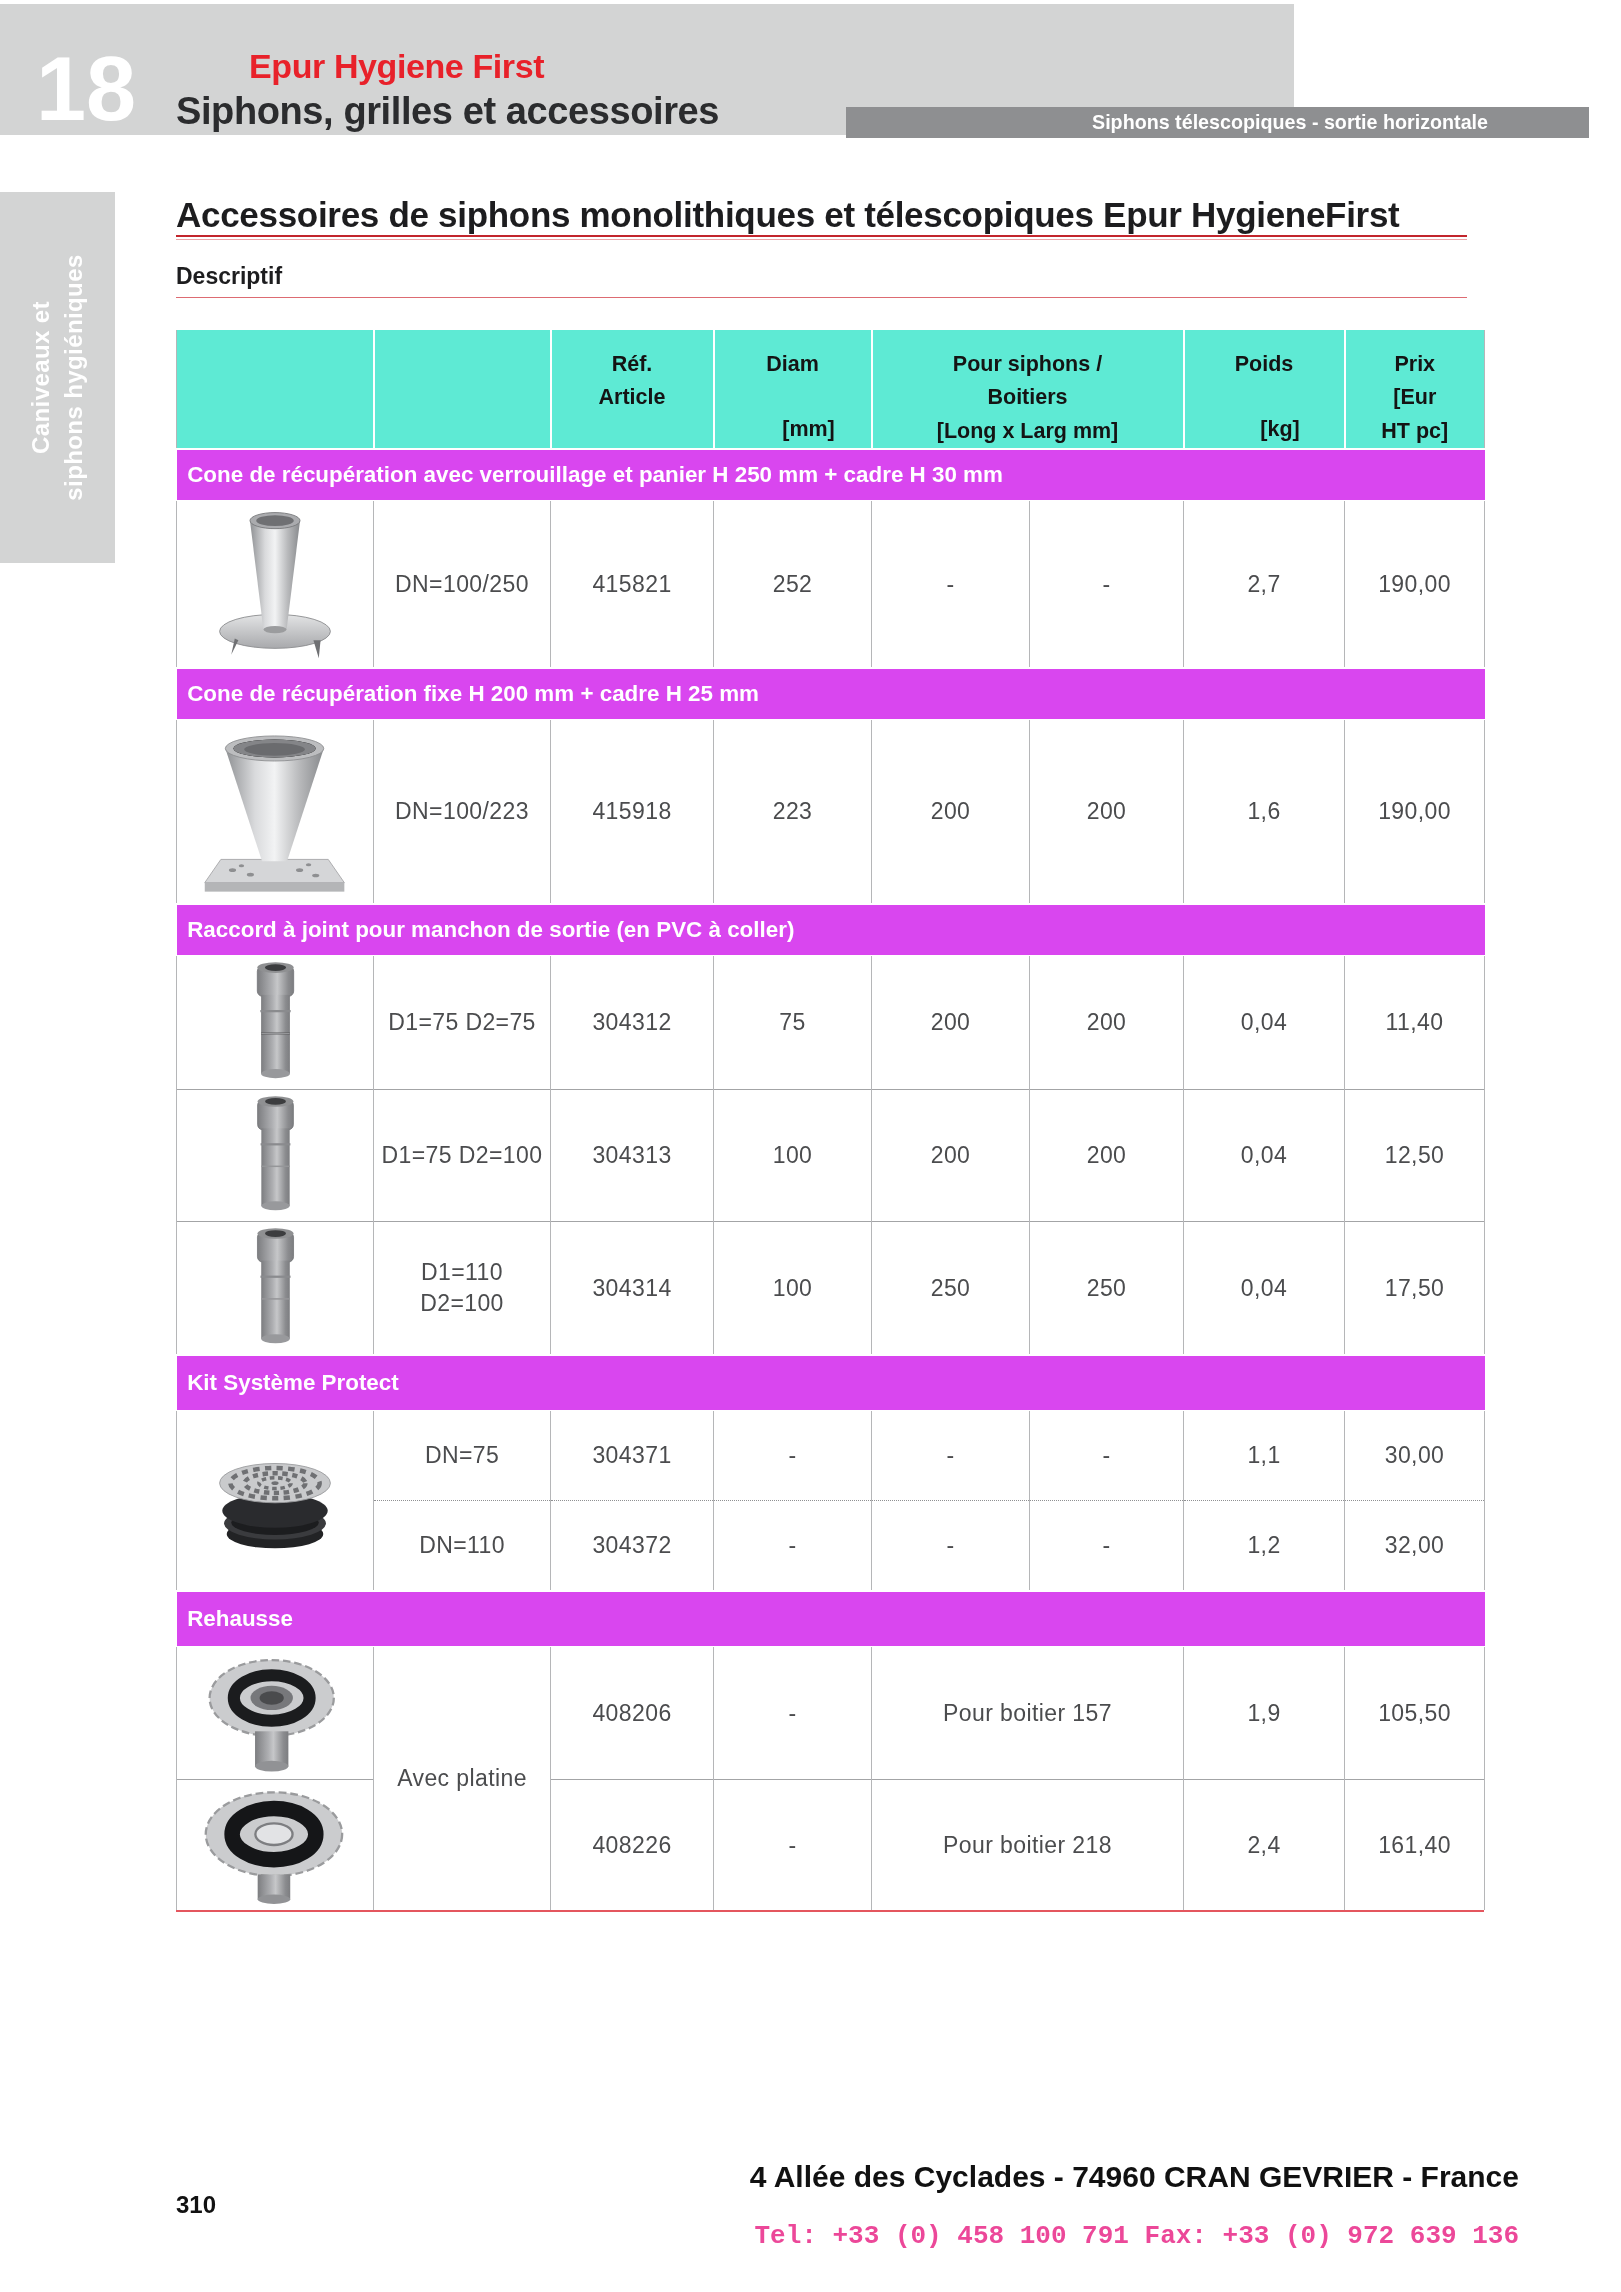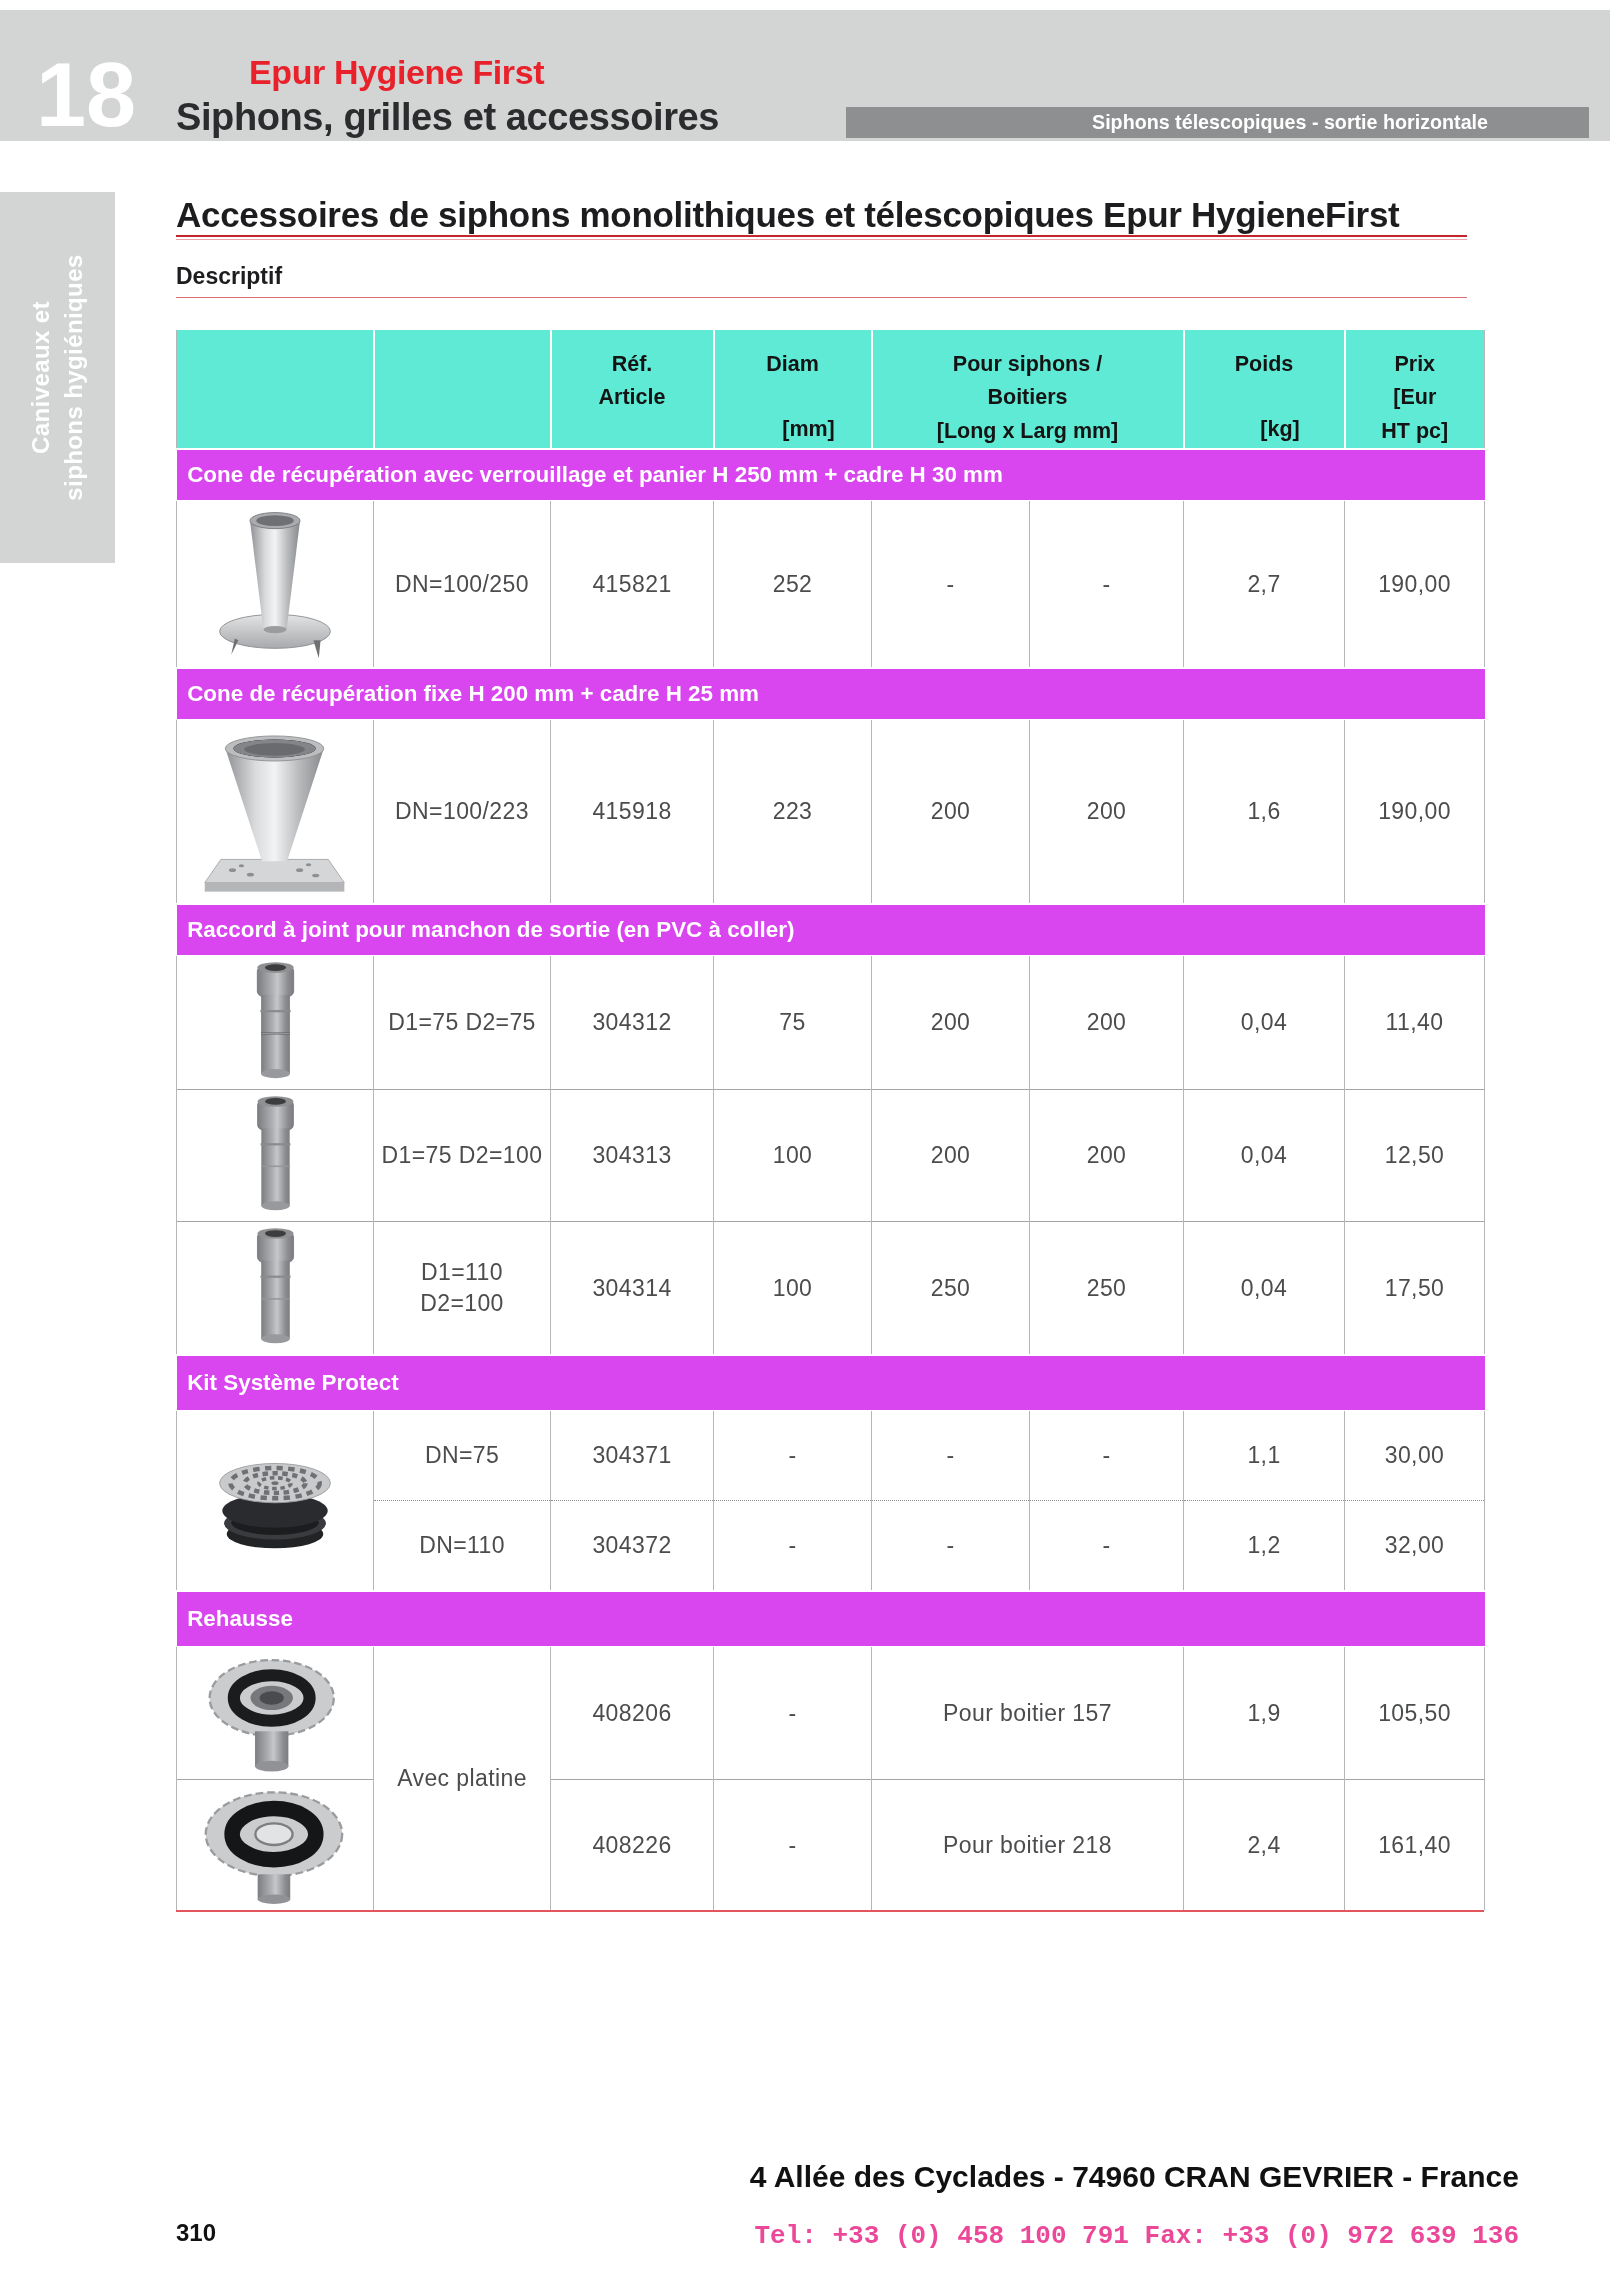--- a/index.html
+++ b/index.html
@@ -1,20 +1,20 @@
 <!DOCTYPE html>
 <html style="font-size:14.3px"><head>
 <meta charset="utf-8">
 <style>
   html,body{margin:0;padding:0;}
   body{width:1621px;height:2293px;background:#ffffff;font-family:"Liberation Sans",sans-serif;position:relative;overflow:hidden;}
   #page{position:absolute;inset:0;}
 
   
-  .header-band{position:absolute;left:0;top:10px;width:1610px;height:131px;background:#d3d4d4;}
+  .header-band{position:absolute;left:0;top:4px;width:1294px;height:131px;background:#d3d4d4;}
   .chapter{position:absolute;left:36px;top:45px;font-size:90px;line-height:.9;font-weight:bold;color:#ffffff;}
   .brand{position:absolute;left:249px;top:43px;font-size:34px;font-weight:bold;color:#e8212a;letter-spacing:-0.4px;}
   .section-title{position:absolute;left:176px;top:86px;font-size:38px;font-weight:bold;color:#2b2c2e;letter-spacing:-0.4px;}
   .banner{position:absolute;left:846px;top:107px;width:743px;height:31px;background:#8e8f91;color:#ffffff;
           font-size:19.7px;font-weight:bold;line-height:31px;text-align:right;padding-right:4px;box-sizing:border-box;}
   .banner span{padding-right:97px;display:inline-block;}
 
   
   .side-tab{position:absolute;left:0;top:192px;width:115px;height:371px;background:#d3d4d4;}
   .side-tab-inner{position:absolute;left:-128px;top:128px;width:371px;height:115px;transform:rotate(-90deg);
@@ -41,21 +41,21 @@
           border-left:none !important;border-right:none;}
   .v{font-size:23px;color:#4b4c4e;letter-spacing:0.4px;line-height:1.35;}
   .imgc{background:#ffffff;}
   .rt{border-top:0.9px solid #a3a4a6;}
   .rt-dot{border-top:0.9px dotted #8f9092;}
 
   
   .f-company{position:absolute;top:2103px;right:197px;font-size:27px;font-weight:bold;color:#111;}
   .f-address{position:absolute;top:2160px;right:102px;font-size:30px;font-weight:bold;color:#111;margin-left:47px;}
   .f-phone{position:absolute;top:2221px;right:102px;font-size:26px;font-weight:bold;color:#ec4899;font-family:Liberation Mono, monospace;}
-  .f-page{position:absolute;top:2191px;left:176px;font-size:24px;font-weight:bold;color:#111;margin-top:28px;}
+  .f-page{position:absolute;top:2191px;left:176px;font-size:24px;font-weight:bold;color:#111;}
 
   svg{display:block;margin:0 auto;}
 </style>
 </head>
 <body>
 
 <svg width="0" height="0" style="position:absolute">
   <defs>
     <linearGradient id="gradCone" x1="0" y1="0" x2="1" y2="0">
       <stop offset="0" stop-color="#8e9093"></stop>

